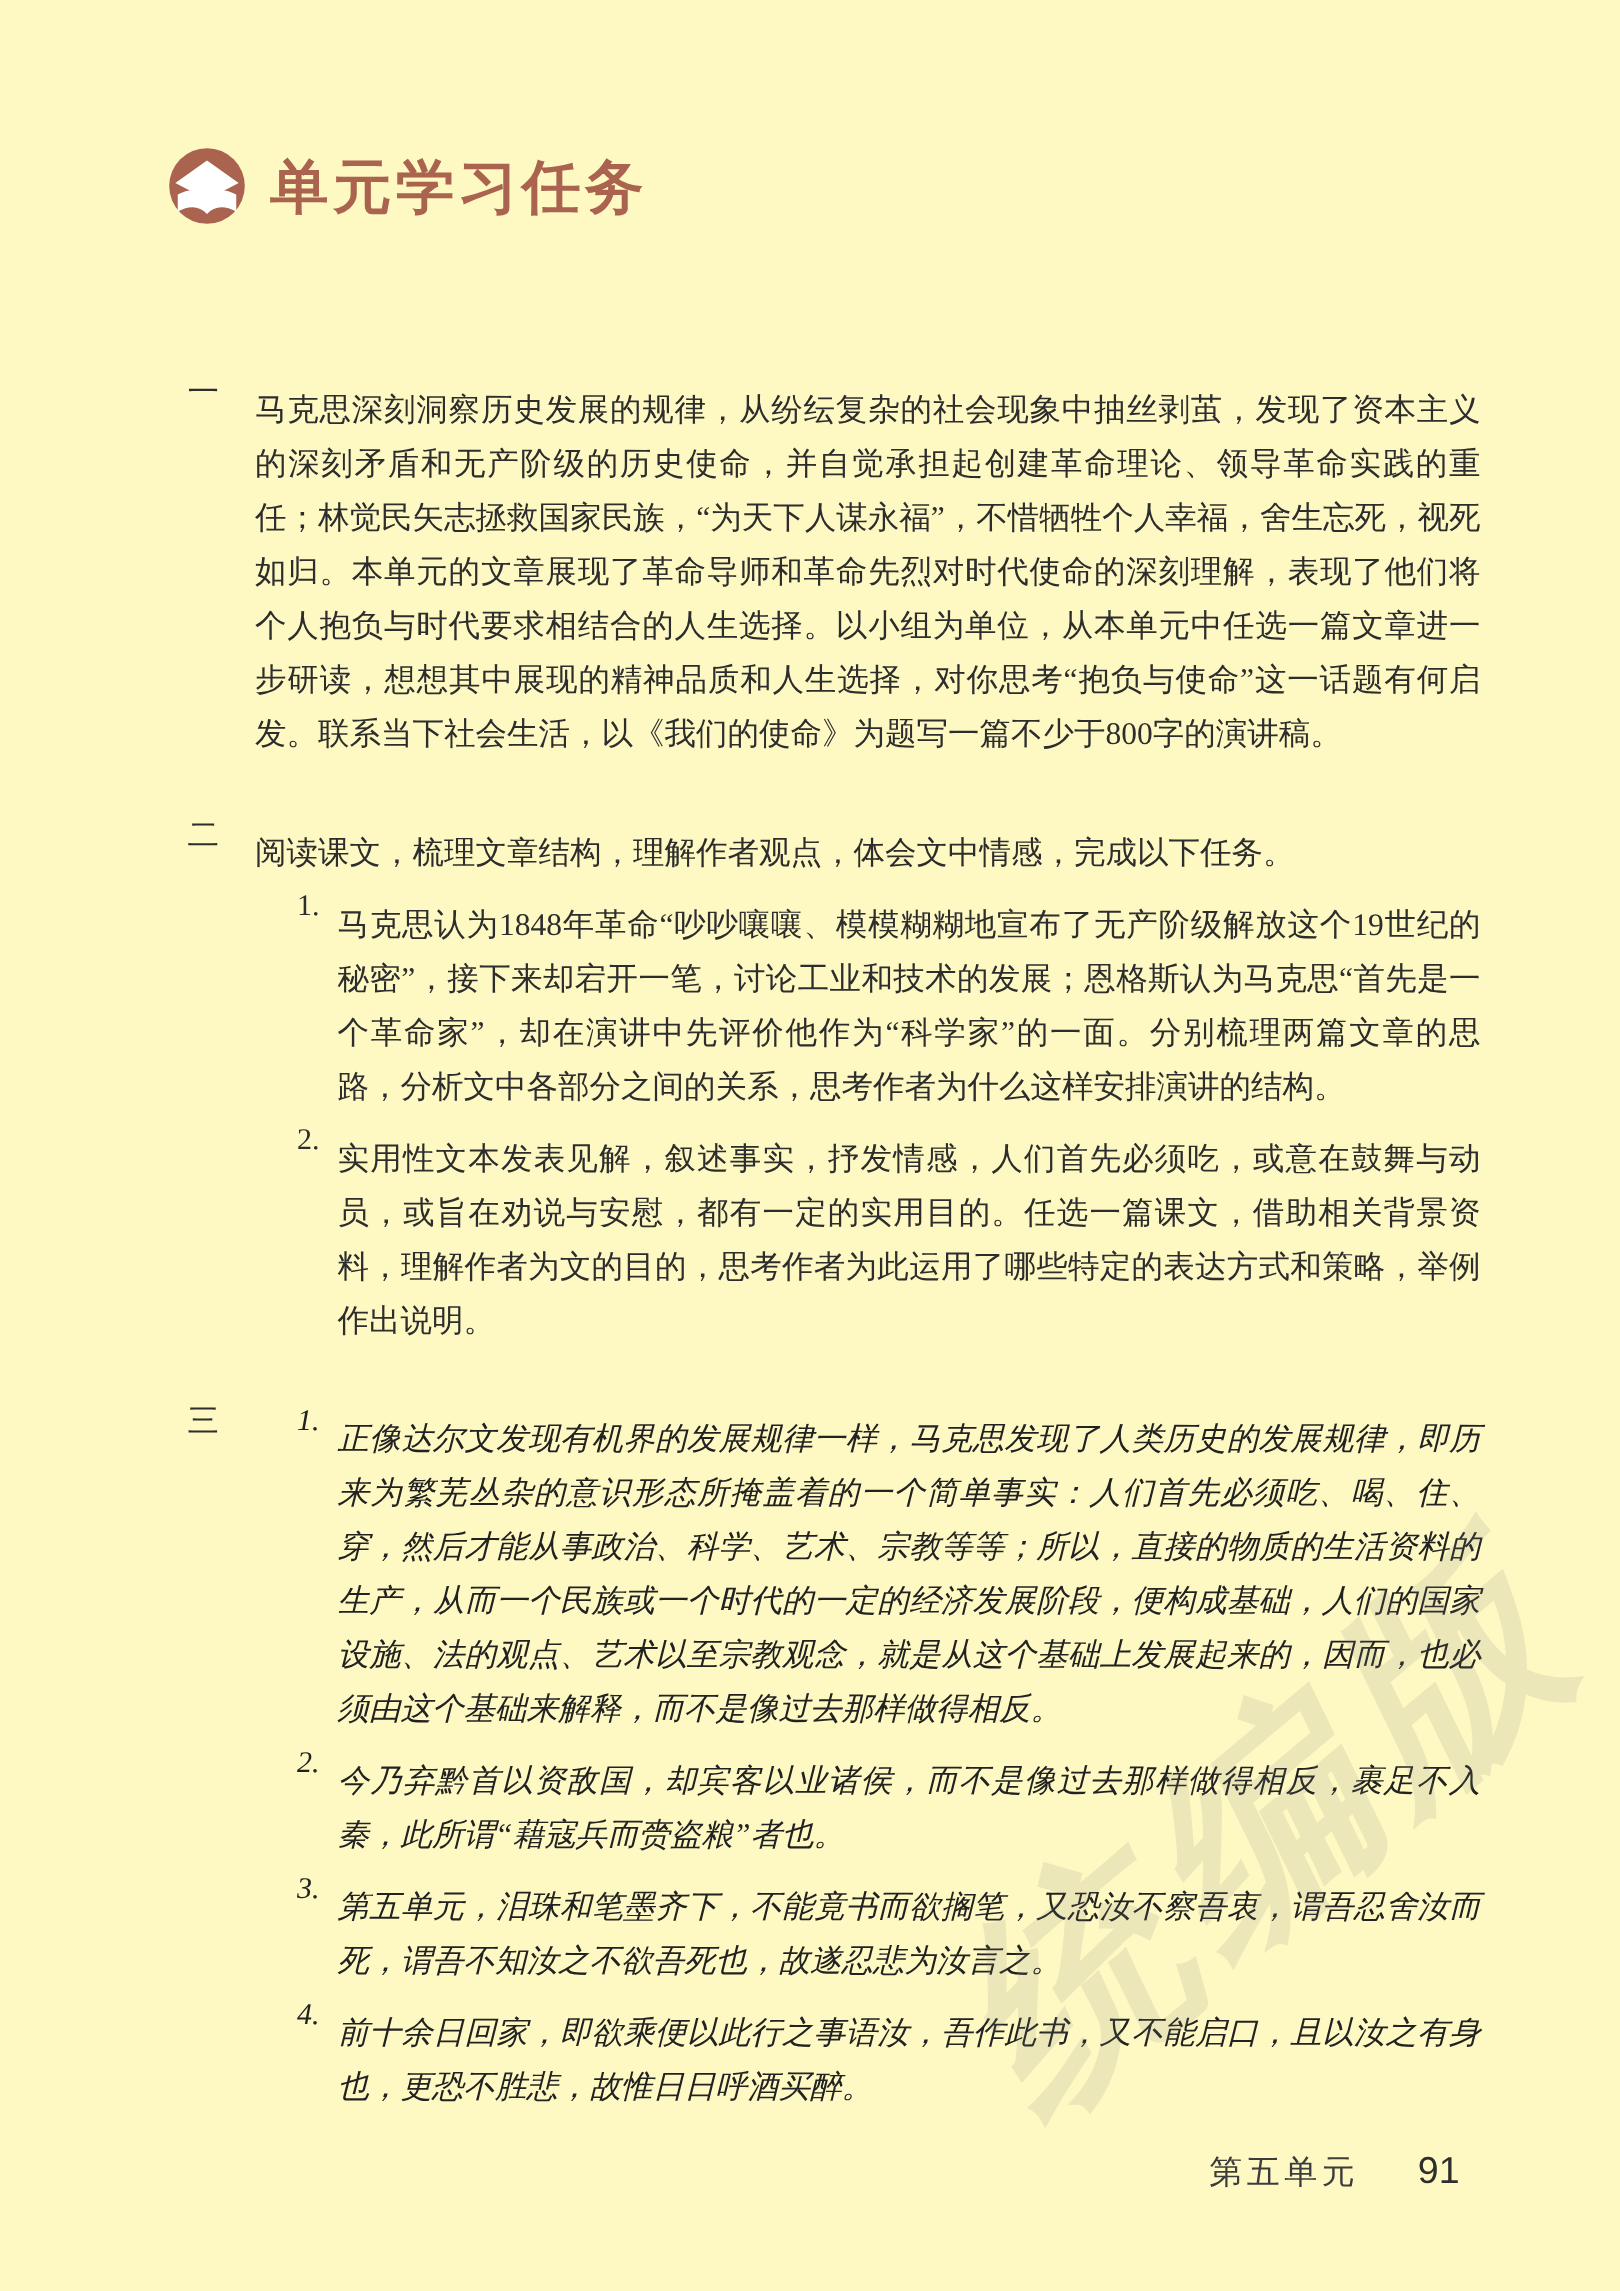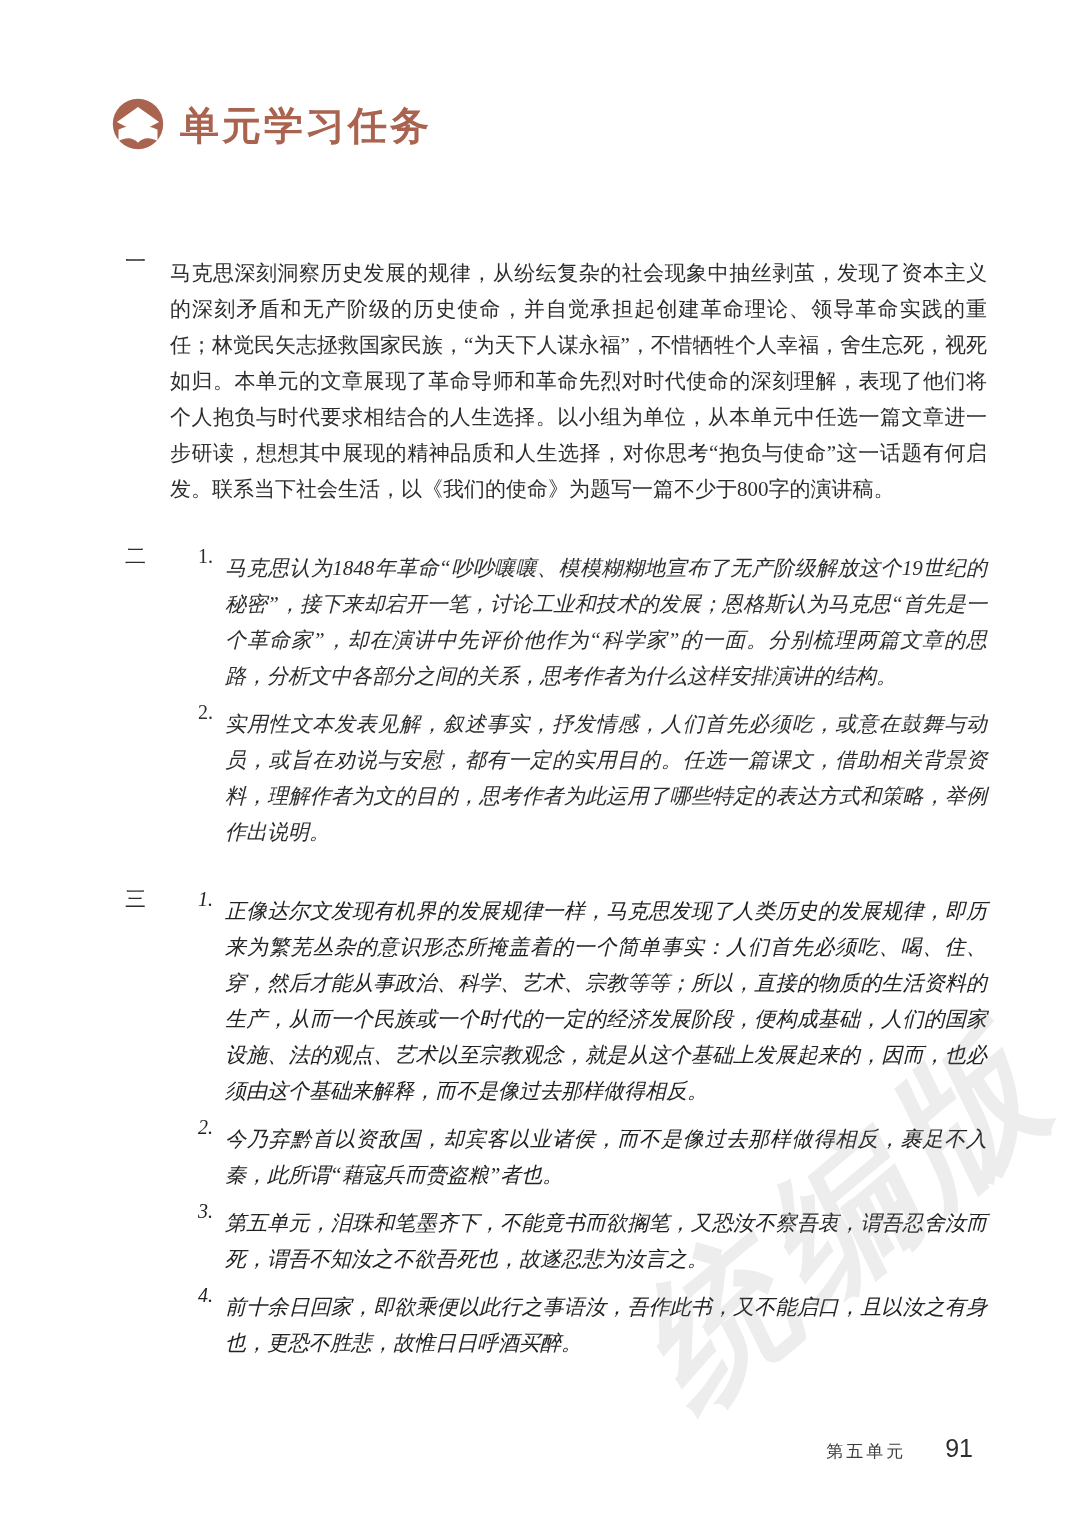--- a/index.html
+++ b/index.html
@@ -1,20 +1,20 @@
 <!DOCTYPE html>
 <html style="--accent: #a9634f;"><head>
 <meta charset="utf-8">
 <style>
   html,body{margin:0;padding:0;background:#e8e8e8;}
   .page{
     position:relative;
     width:1080px;height:1527px;
     margin:0 auto;
-    background:#ffffff;
+    background:#fef9c3;
     font-family:"Liberation Serif","DejaVu Serif",serif;
     color:#2d2d2d;
     overflow:hidden;
   }
   :root{--accent:#a9634f;}
   
   .header{
     position:absolute;top:98px;left:112px;
     display:flex;align-items:center;gap:16px;
   }
@@ -38,33 +38,33 @@
     font-size:21px;line-height:36px;
     text-align:justify;
     margin-top:12px;
   }
   .items{margin-left:28px;}
   .item{display:flex;}
   .num{
     width:27px;flex:none;
     font-size:20px;line-height:36px;
   }
-  .item-text{flex:1;font-style:italic;}
+  .item-text{flex:1;}
   .kai .num,.kai .item-text{
     font-style:italic;
     font-weight:400;
     color:#222;
   }
   
   .footer{
     position:absolute;right:107px;bottom:64px;
     display:flex;align-items:baseline;gap:20px;
   }
   .footer-unit{
-    font-size:17px;letter-spacing:3px;color:#3c3c3c;
+    font-size:22px;letter-spacing:3px;color:#3c3c3c;
     font-family:Liberation Serif, serif;
   }
   .footer-page{
     font-size:25px;color:#2e2e2e;
     font-family:"Liberation Sans","DejaVu Sans",sans-serif;
     margin-left:19px;
   }
   
   .watermark{
     position:absolute;left:600px;top:1140px;width:500px;
@@ -98,20 +98,21 @@
         <div class="sbody">
           <div class="intro">马克思深刻洞察历史发展的规律，从纷纭复杂的社会现象中抽丝剥茧，发现了资本主义的深刻矛盾和无产阶级的历史使命，并自觉承担起创建革命理论、领导革命实践的重任；林觉民矢志拯救国家民族，“为天下人谋永福”，不惜牺牲个人幸福，舍生忘死，视死如归。本单元的文章展现了革命导师和革命先烈对时代使命的深刻理解，表现了他们将个人抱负与时代要求相结合的人生选择。以小组为单位，从本单元中任选一篇文章进一步研读，想想其中展现的精神品质和人生选择，对你思考“抱负与使命”这一话题有何启发。联系当下社会生活，以《我们的使命》为题写一篇不少于800字的演讲稿。</div>
         </div>
       </div>
     </div>
 
     <div class="section">
       <div class="section-row">
         <div class="marker">二</div>
         <div class="sbody">
+          <div class="intro">阅读课文，梳理文章结构，理解作者观点，体会文中情感，完成以下任务。</div>
           <div class="items">
             <div class="item">
               <div class="num">1.</div>
               <div class="item-text">马克思认为1848年革命“吵吵嚷嚷、模模糊糊地宣布了无产阶级解放这个19世纪的秘密”，接下来却宕开一笔，讨论工业和技术的发展；恩格斯认为马克思“首先是一个革命家”，却在演讲中先评价他作为“科学家”的一面。分别梳理两篇文章的思路，分析文中各部分之间的关系，思考作者为什么这样安排演讲的结构。</div>
             </div>
             <div class="item">
               <div class="num">2.</div>
               <div class="item-text">实用性文本发表见解，叙述事实，抒发情感，人们首先必须吃，或意在鼓舞与动员，或旨在劝说与安慰，都有一定的实用目的。任选一篇课文，借助相关背景资料，理解作者为文的目的，思考作者为此运用了哪些特定的表达方式和策略，举例作出说明。</div>
             </div>
           </div>

